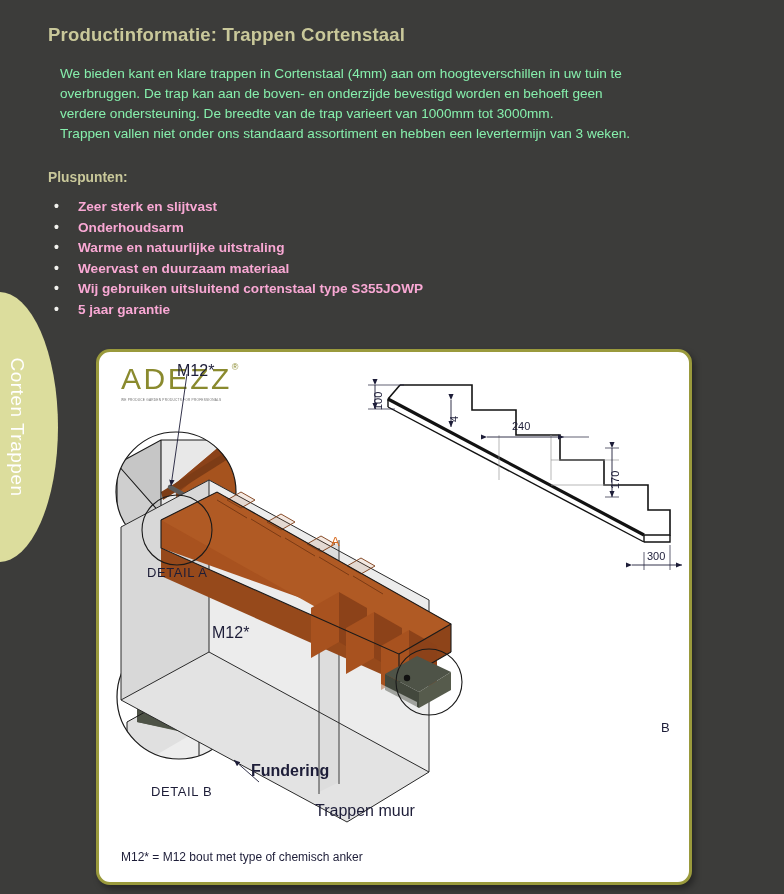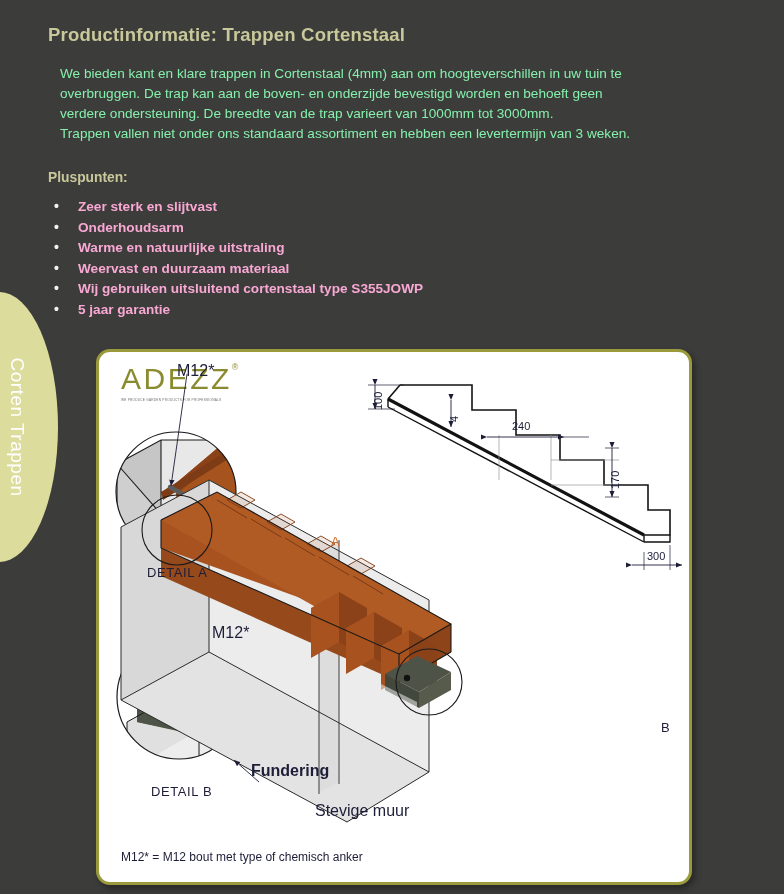--- a/index.html
+++ b/index.html
@@ -300,20 +300,20 @@
 
     <div class="lbl" style="left:78px;top:10px;">M12*</div>
     <div class="lbl-cap" style="left:48px;top:213px;">DETAIL  A</div>
 
     <div class="lbl" style="left:113px;top:272px;">M12*</div>
     <div class="lbl" style="left:152px;top:410px;font-weight:bold;">Fundering</div>
     <div class="lbl-cap" style="left:52px;top:432px;">DETAIL  B</div>
 
     <div class="lbl-mark" style="left:232px;top:182px;color:#d96a1e;">A</div>
     <div class="lbl-mark" style="left:562px;top:368px;color:#1d1d38;">B</div>
-    <div class="lbl" style="left:216px;top:450px;">Stevige muur</div>
+    <div class="lbl" style="left:216px;top:450px;">Trappen muur</div>
 
     <div class="lbl-note" style="left:22px;top:498px;font-size:12px;">M12* = M12 bout met type of chemisch anker</div>
 
    </div>
   </div>
 
 </div>
 
 </body></html>

